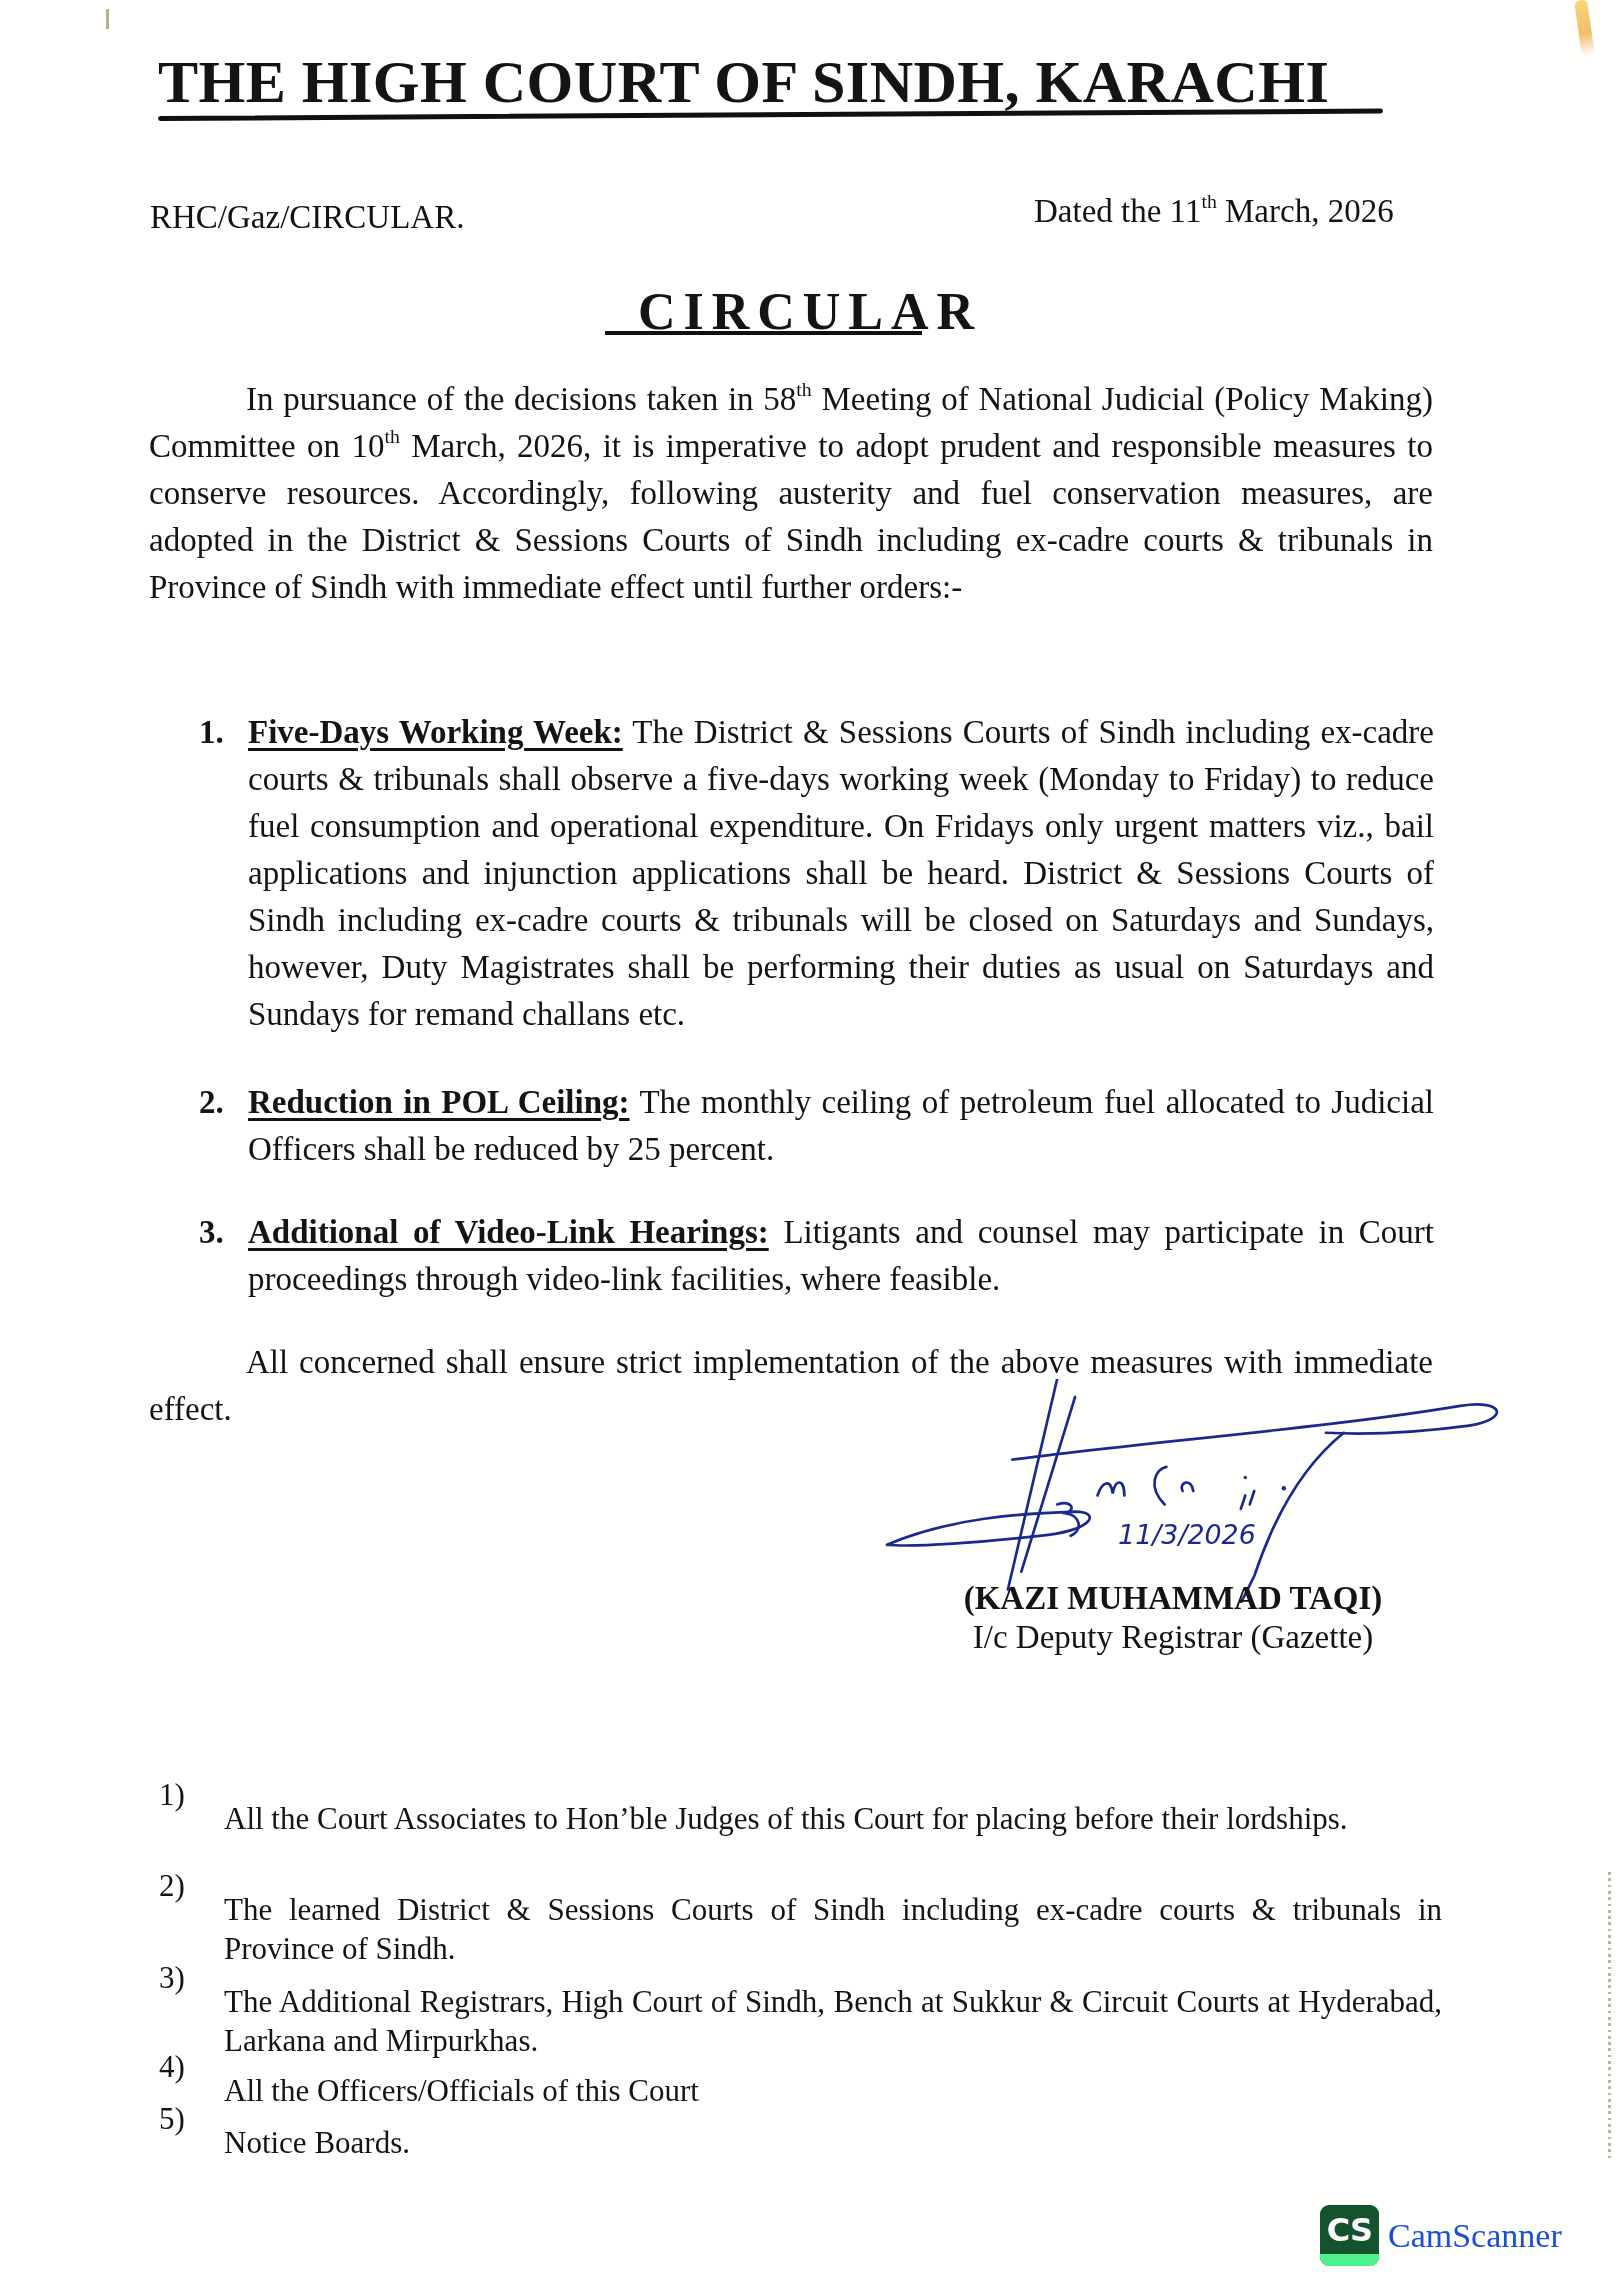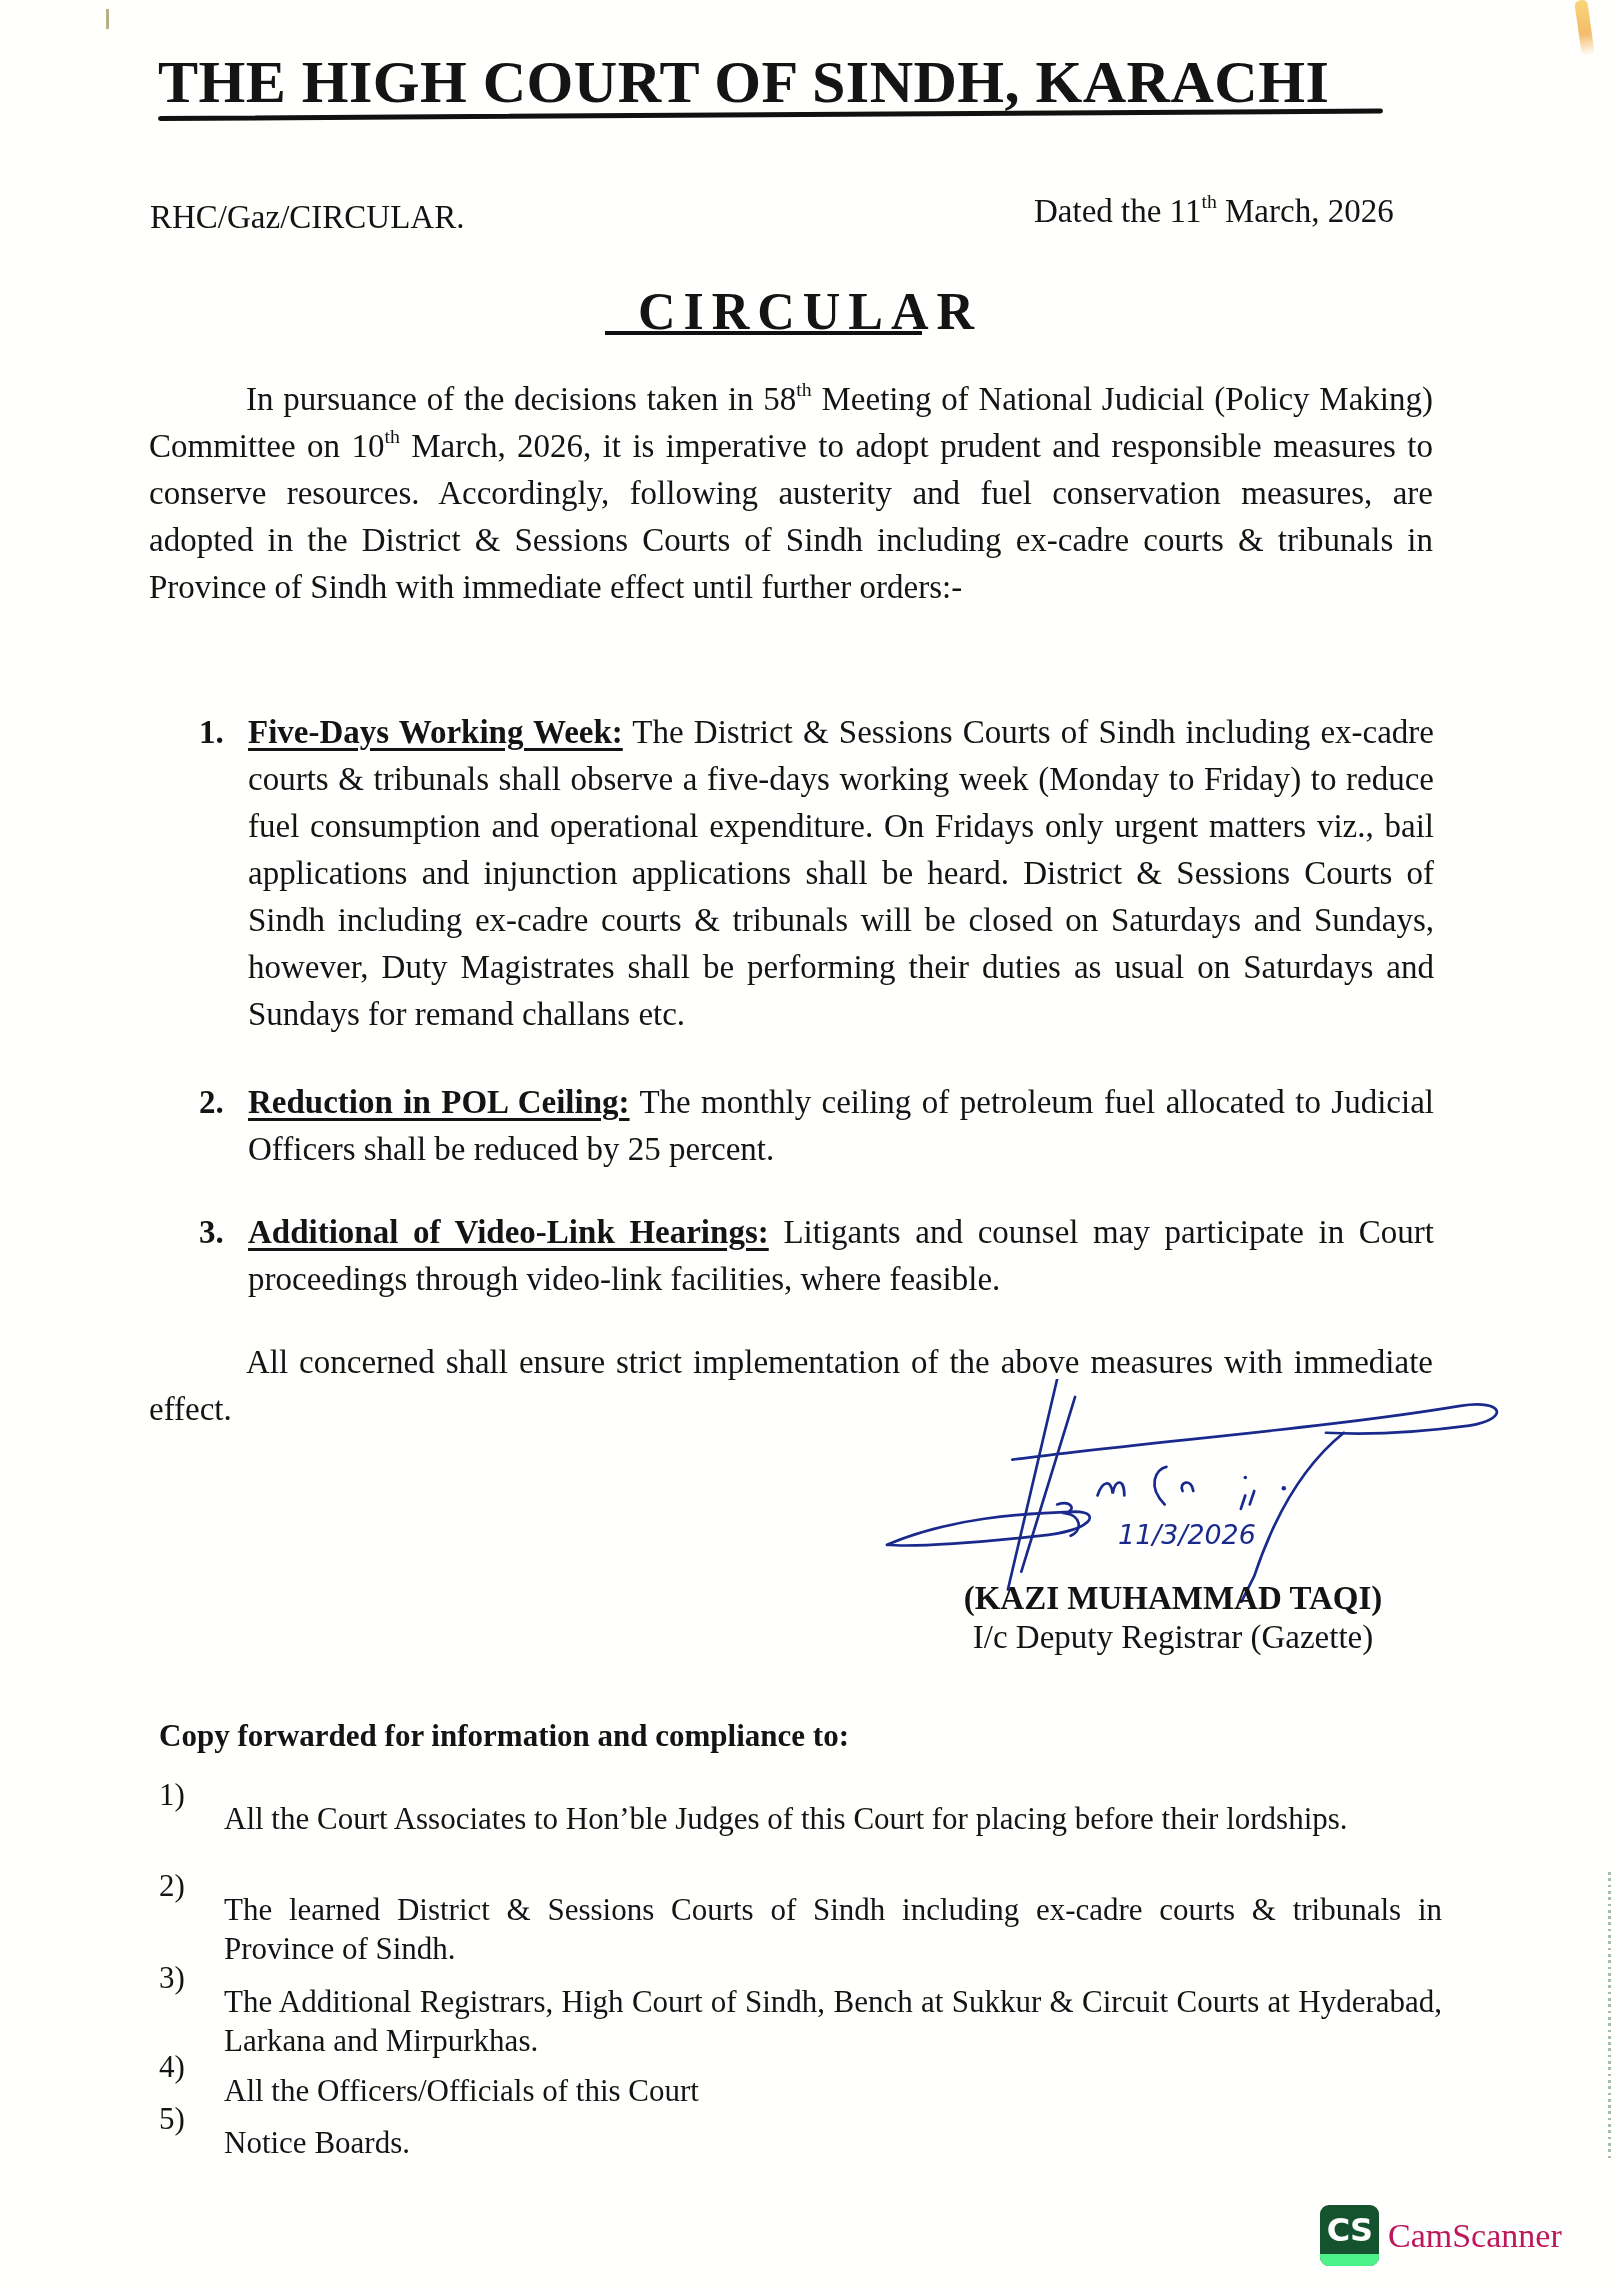--- a/index.html
+++ b/index.html
@@ -67,21 +67,21 @@
   .copy-text { position: absolute; left: 65px; width: 1218px; text-align: justify; margin-top: 24px; }
 
   
   .cs-wrap { position: absolute; left: 1320px; top: 2205px; height: 61px; display: flex; align-items: center; }
   .cs-logo {
     width: 59px; height: 61px; border-radius: 9px; overflow: hidden; position: relative;
     background: #14532d; display: flex; align-items: flex-start; justify-content: center;
   }
   .cs-logo::after { content: ""; position: absolute; left: 0; right: 0; bottom: 0; height: 12.5px; background: #4ef28a; }
   .cs-letters { color: #fff; font-family: "DejaVu Sans", "Liberation Sans", sans-serif; font-weight: bold; font-size: 32px; margin-top: 6.3px; letter-spacing: -0.9px; }
-  .cs-text { margin-left: 9px; font-size: 34px; color: #be185d; font-family: "Liberation Serif", serif; }
+  .cs-text { margin-left: 9px; font-size: 34px; color: #1d4ed8; font-family: "Liberation Serif", serif; }
 </style>
 </head>
 <body>
 
 <div class="page">
 
   <div class="tick-tl"></div>
   <div class="stain-tr"></div>
   <div class="edge-r"></div>
 
@@ -129,21 +129,20 @@
     <circle cx="453" cy="122" r="2.5" fill="#1a2a8c"></circle>
     <circle cx="410" cy="110" r="2" fill="#1a2a8c"></circle>
     <text x="268" y="184" fill="#1a2a8c" font-family="DejaVu Sans, sans-serif" font-size="30" font-style="italic">11/3/2026</text>
   </svg>
 
   <div class="sig-block">
     <div class="sig-name">(KAZI MUHAMMAD TAQI)</div>
     <div>I/c Deputy Registrar (Gazette)</div>
   </div>
 
-  <div class="abs copy-head">Copy forwarded for information and compliance to:</div>
   <div class="copy-list">
     <div class="copy-item" style="top:0px">
       <span class="copy-num">1)</span>
       <div class="copy-text">All the Court Associates to Hon’ble Judges of this Court for placing before their lordships.</div>
     </div>
     <div class="copy-item" style="top:91px">
       <span class="copy-num">2)</span>
       <div class="copy-text">The learned District &amp; Sessions Courts of Sindh including ex-cadre courts &amp; tribunals in Province of Sindh.</div>
     </div>
     <div class="copy-item" style="top:183px">

